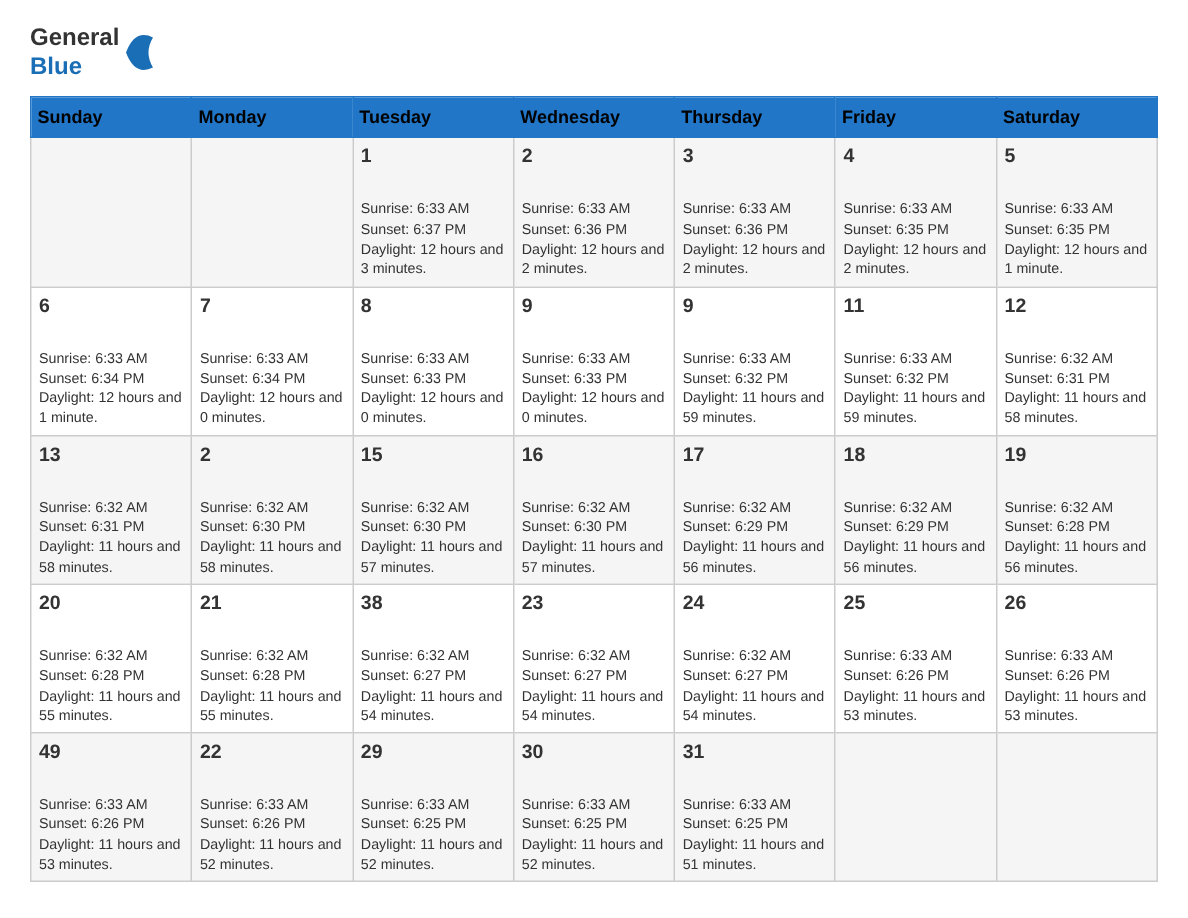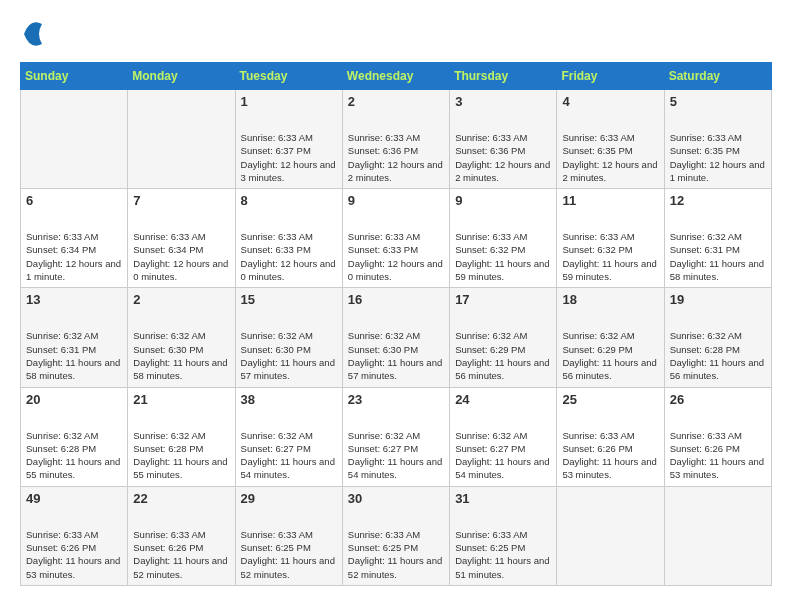--- a/index.html
+++ b/index.html
@@ -34,21 +34,21 @@
       font-size: 16px;
       color: #555;
     }
     table {
       width: 100%;
       border-collapse: collapse;
       table-layout: fixed;
     }
     thead tr th {
       background-color: #2176c7;
-      color: #bef264;
+      color: #000000;
       font-size: 12px;
       font-weight: bold;
       padding: 6px 4px;
       text-align: left;
       border: 1px solid #2176c7;
     }
     tbody tr td {
       border: 1px solid #ccc;
       vertical-align: top;
       padding: 4px 5px;
@@ -71,20 +71,24 @@
     .day-info {
       line-height: 1.4;
       margin-top: 22px;
     }
   </style>
 </head>
 <body>
 
 <div class="header">
   <div class="logo">
+  <div style="font-family:Arial,sans-serif; font-size:16px; font-weight:bold; line-height:1.2;">
+    <span style="color:#333;">General</span><br>
+    <span style="color:#1a6eb5;">Blue</span>
+  </div>
   <svg width="22" height="36" viewBox="0 0 22 36" style="margin-left:2px;">
     <path d="M2,18 Q8,2 20,8 Q14,18 20,28 Q8,34 2,18Z" fill="#1a6eb5"></path>
   </svg>
 </div>
   <div class="title-block">
     <div class="month-title"></div>
     <div class="location-title"></div>
   </div>
 </div>
 

